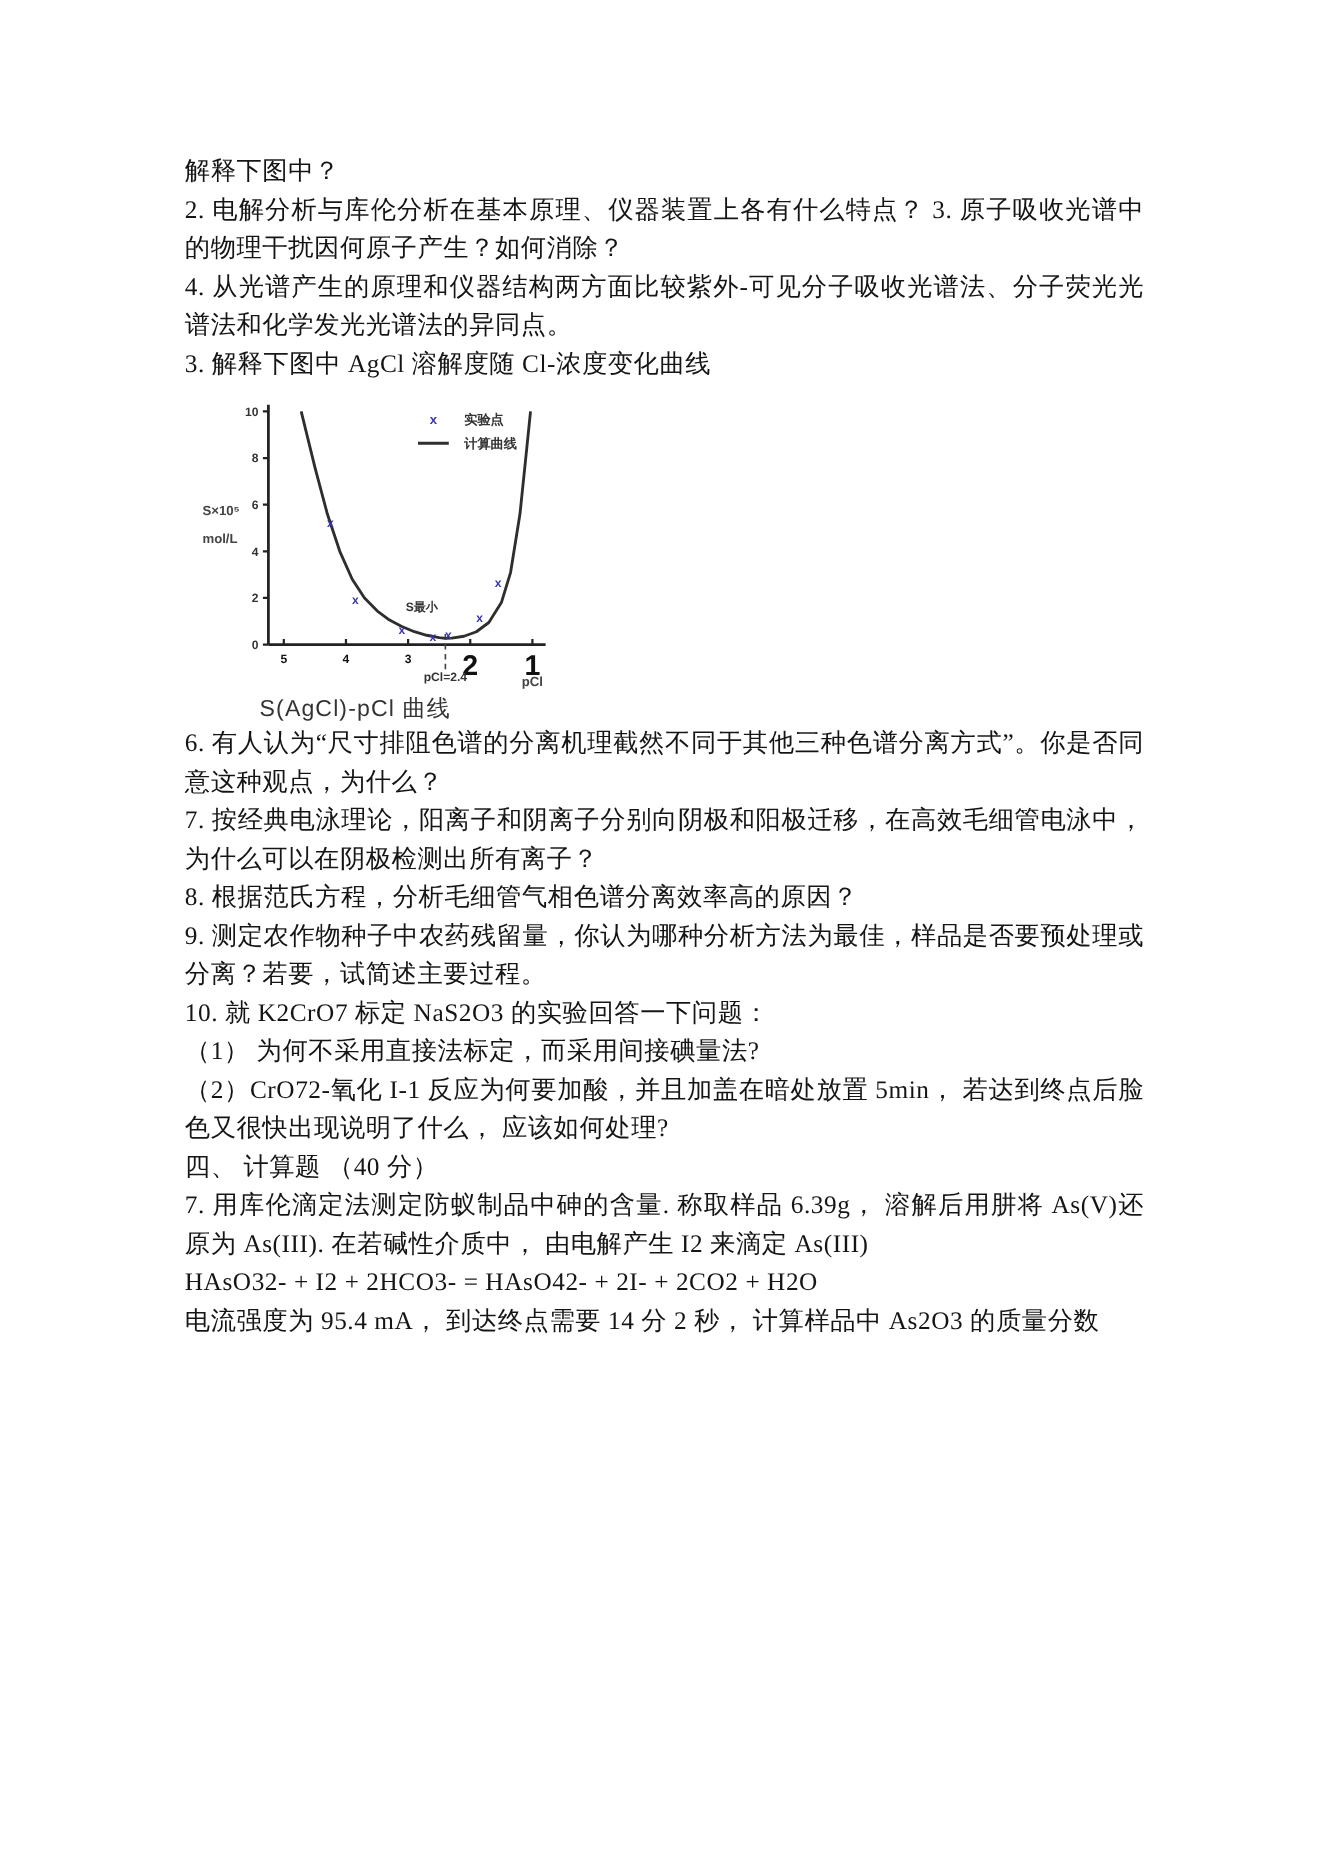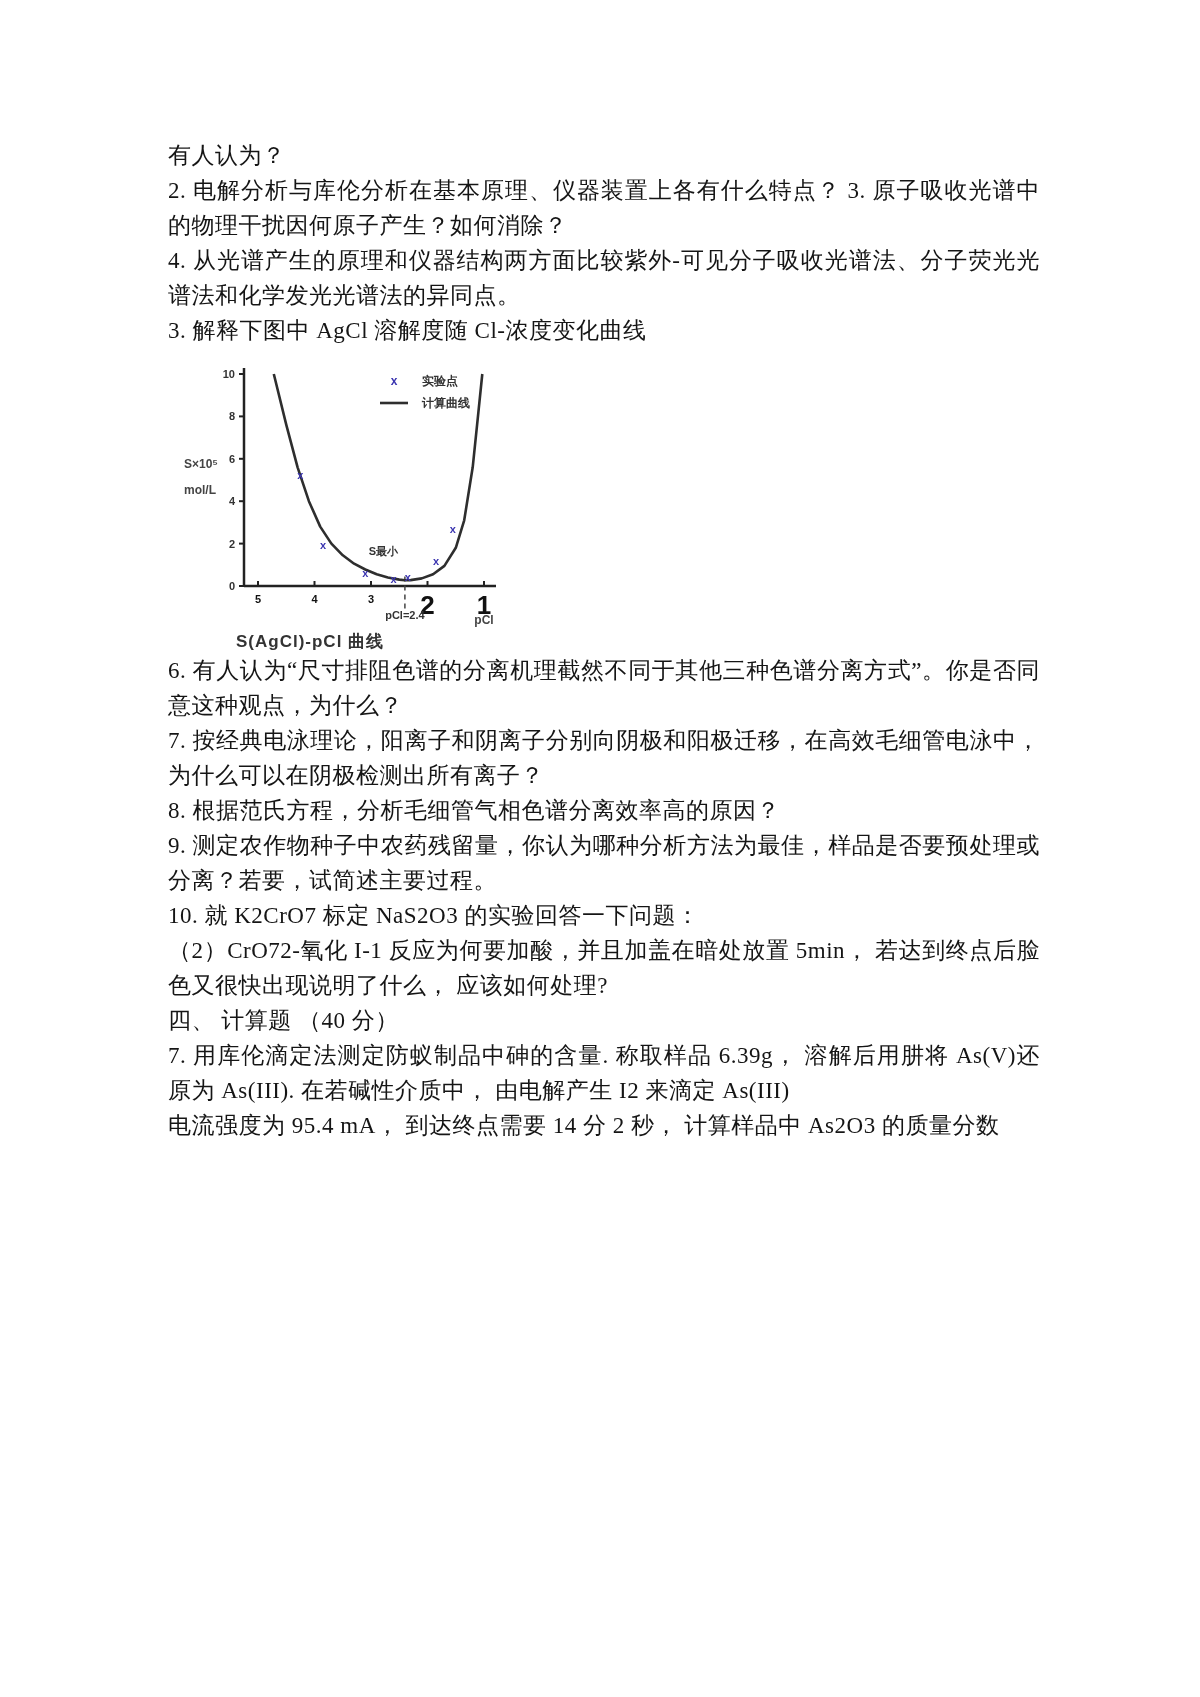--- a/index.html
+++ b/index.html
@@ -6,34 +6,34 @@
   body{
     width:1200px;height:1697px;background:#ffffff;overflow:hidden;
     font-family:"Liberation Serif","DejaVu Serif",serif;color:#151515;
   }
   .page{padding:138px 160px 0 168px;}
   p.doc{margin:0;font-size:23px;line-height:35px;letter-spacing:0.5px;text-align:justify;}
   .gap-q5{margin-top:72px;}
   .figure{margin:8px 0 0 8px;width:350px;}
   .figure svg{display:block;}
   .fig-caption{font-family:"Liberation Sans","DejaVu Sans",sans-serif;
-    font-weight:bold;font-size:17px;color:#333;margin:2px 0 0 60px;letter-spacing:1px;}
+    font-weight:normal;font-size:21px;color:#333;margin:2px 0 0 60px;letter-spacing:1px;}
   .gap-q6{margin-top:16px;}
   .gap-q7{margin-top:33px;}
   .gap-q8{margin-top:60px;}
   .gap-q9{margin-top:22px;}
   .gap-q10{margin-top:28px;}
   .gap-sec4{margin-top:82px;}
 </style>
 </head>
 <body>
 
 <div class="page">
 
-  <p class="doc">有人认为？</p>
+  <p class="doc">解释下图中？</p>
   <p class="doc">2. 电解分析与库伦分析在基本原理、仪器装置上各有什么特点？  3. 原子吸收光谱中的物理干扰因何原子产生？如何消除？</p>
   <p class="doc">4. 从光谱产生的原理和仪器结构两方面比较紫外-可见分子吸收光谱法、分子荧光光谱法和化学发光光谱法的异同点。</p>
 
   <p class="doc gap-q5">3. 解释下图中 AgCl 溶解度随 Cl-浓度变化曲线</p>
 
   <div class="figure">
     <svg id="chart-svg" width="350" height="272" viewBox="0 0 350 272">
         <line x1="68" y1="12" x2="68" y2="230" stroke="#222" stroke-width="2.5"></line>
         <line x1="68" y1="230" x2="320" y2="230" stroke="#222" stroke-width="2.5"></line>
         <line x1="63" y1="230" x2="68" y2="230" stroke="#222" stroke-width="2"></line>
@@ -79,19 +79,21 @@
       </svg>
     <div class="fig-caption">S(AgCl)-pCl 曲线</div>
   </div>
 
   <p class="doc gap-q6">6. 有人认为“尺寸排阻色谱的分离机理截然不同于其他三种色谱分离方式”。你是否同意这种观点，为什么？</p>
   <p class="doc gap-q7">7. 按经典电泳理论，阳离子和阴离子分别向阴极和阳极迁移，在高效毛细管电泳中，为什么可以在阴极检测出所有离子？</p>
   <p class="doc gap-q8">8. 根据范氏方程，分析毛细管气相色谱分离效率高的原因？</p>
   <p class="doc gap-q9">9. 测定农作物种子中农药残留量，你认为哪种分析方法为最佳，样品是否要预处理或分离？若要，试简述主要过程。</p>
 
   <p class="doc gap-q10">10. 就 K2CrO7 标定 NaS2O3 的实验回答一下问题：</p>
+  <p class="doc">（1） 为何不采用直接法标定，而采用间接碘量法?</p>
   <p class="doc">（2）CrO72-氧化 I-1 反应为何要加酸，并且加盖在暗处放置 5min， 若达到终点后脸色又很快出现说明了什么， 应该如何处理?</p>
 
   <p class="doc gap-sec4">四、 计算题 （40 分）</p>
   <p class="doc">7. 用库伦滴定法测定防蚁制品中砷的含量. 称取样品 6.39g， 溶解后用肼将 As(V)还原为 As(III). 在若碱性介质中， 由电解产生 I2 来滴定 As(III)</p>
+  <p class="doc">HAsO32- + I2 + 2HCO3- = HAsO42- + 2I- + 2CO2 + H2O</p>
   <p class="doc">电流强度为 95.4 mA， 到达终点需要 14 分 2 秒， 计算样品中 As2O3 的质量分数</p>
 
 </div>
 
 </body></html>

